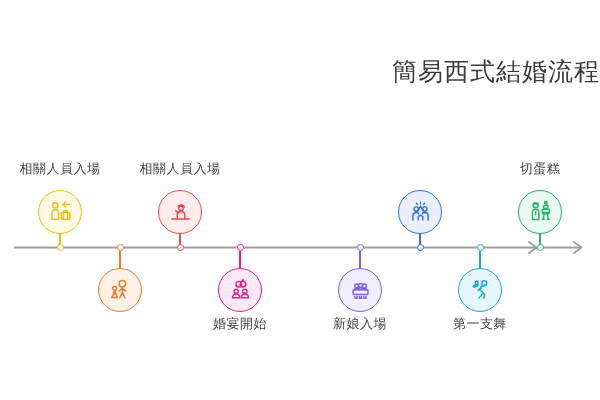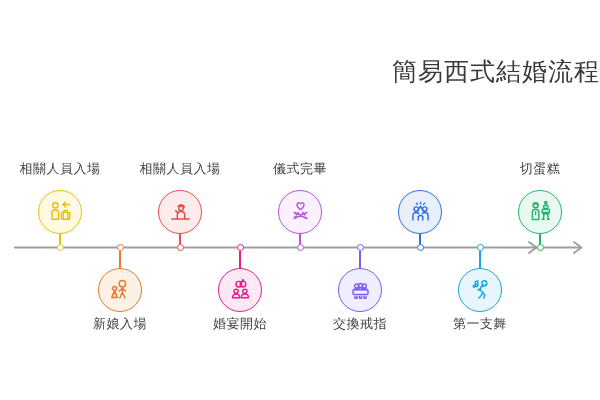--- a/index.html
+++ b/index.html
@@ -76,21 +76,20 @@
     <div class="stem"></div>
     <div class="bubble">
       <svg width="27" height="27" viewBox="0 0 26 26">
         <circle cx="14.8" cy="6.4" r="3.1"></circle>
         <path d="M14.8,9.5 V14.8 M14.8,10.9 L11.7,13.5 M14.8,10.9 L17.9,13.5 M14.8,14.8 L12.3,20.2 M14.8,14.8 L17.3,20.2"></path>
         <circle cx="7.3" cy="11" r="1.9"></circle>
         <path d="M7.3,12.9 L4.6,19.8 H10 Z"></path>
         <path d="M7.3,14.6 V16.4"></path>
       </svg>
     </div>
-    <div class="label">新娘入場</div>
   </div>
 
   <div class="step top" style="left: 120px; --c: #e74c4c; --bg: #fdeceb;">
     <div class="label">相關人員入場</div>
     <div class="bubble">
       <svg width="27" height="27" viewBox="0 0 26 26">
         <path d="M4.5,19.3 H21.5"></path>
         <circle cx="13.5" cy="8.9" r="2.2"></circle>
         <path d="M10.6,6.9 L13.5,5.4 L16.4,6.9 M11.1,6.8 H15.9 M16.4,6.9 V8.3"></path>
         <path d="M9.9,19.3 V15.6 Q9.9,12.1 13.5,12.1 Q17.1,12.1 17.1,15.6 V19.3"></path>
@@ -111,48 +110,35 @@
         <path d="M14.7,3.5 L15.4,2.5 L16.1,3.5"></path>
         <circle cx="8.8" cy="13.7" r="2"></circle>
         <circle cx="17.2" cy="13.7" r="2"></circle>
         <path d="M5.3,20 Q5.3,16.3 8.8,16.3 Q12.3,16.3 12.3,20 Z"></path>
         <path d="M13.7,20 Q13.7,16.3 17.2,16.3 Q20.7,16.3 20.7,20 Z"></path>
       </svg>
     </div>
     <div class="label">婚宴開始</div>
   </div>
 
-  <div class="step top" style="left: 240px; --c: #b355dd; --bg: #fbf1fd;">
-    <div class="label">儀式完畢</div>
-    <div class="bubble">
-      <svg width="27" height="27" viewBox="0 0 26 26">
-        <path d="M13,10.2 C11,8.8 9.6,7.2 9.6,5.6 C9.6,4.3 10.6,3.4 11.8,3.7 C12.4,3.9 13,4.5 13,4.5 C13,4.5 13.6,3.9 14.2,3.7 C15.4,3.4 16.4,4.3 16.4,5.6 C16.4,7.2 15,8.8 13,10.2 Z"></path>
-        <path d="M6.8,18.8 L19.2,12.9 M6.8,12.9 L19.2,18.8"></path>
-        <path d="M8.1,13.9 l1.1,1.4 M10.4,13 l0.9,1.3 M17.9,13.9 l-1.1,1.4 M15.6,13 l-0.9,1.3"></path>
-        <path d="M7.6,16.9 l1.6,0.8 M16.8,17.7 l1.6,0.8"></path>
-      </svg>
-    </div>
-    <div class="stem"></div>
-    <div class="dot"></div>
-  </div>
 
   <div class="step bottom" style="left: 300px; --c: #7f5df1; --bg: #f0edfe;">
     <div class="dot"></div>
     <div class="stem"></div>
     <div class="bubble">
       <svg width="27" height="27" viewBox="0 0 26 26">
         <circle cx="9.3" cy="8.6" r="1.9"></circle>
         <circle cx="13" cy="8.1" r="1.9"></circle>
         <circle cx="16.7" cy="8.6" r="1.9"></circle>
         <path d="M7,12.3 Q7.3,10.9 9.3,10.9 Q10.8,10.9 11.2,12.3 M11.1,12.3 Q11.2,10.4 13,10.4 Q14.8,10.4 14.9,12.3 M14.8,12.3 Q15.2,10.9 16.7,10.9 Q18.7,10.9 19,12.3"></path>
         <rect x="5.8" y="12.3" width="14.4" height="4.5" rx="0.8"></rect>
         <path d="M7.7,18.7 V20.4 H9.7 V18.7 M12,18.7 V20.4 H14 V18.7 M16.3,18.7 V20.4 H18.3 V18.7"></path>
       </svg>
     </div>
-    <div class="label">交換戒指</div>
+    <div class="label">新娘入場</div>
   </div>
 
   <div class="step top" style="left: 360px; --c: #2f6fe0; --bg: #e9f0fc;">
     <div class="bubble">
       <svg width="27" height="27" viewBox="0 0 26 26">
         <circle cx="8.9" cy="9.7" r="2.1"></circle>
         <circle cx="17.1" cy="9.7" r="2.1"></circle>
         <path d="M10.4,11.4 L13,6.9 L15.6,11.4"></path>
         <path d="M13,4.6 V3.1 M10.1,5.3 L9.1,4.2 M15.9,5.3 L16.9,4.2"></path>
         <path d="M5.7,20.3 V15.9 Q5.7,13 8.9,13 Q10.5,13 11.3,14.1 M20.3,20.3 V15.9 Q20.3,13 17.1,13 Q15.5,13 14.7,14.1"></path>

